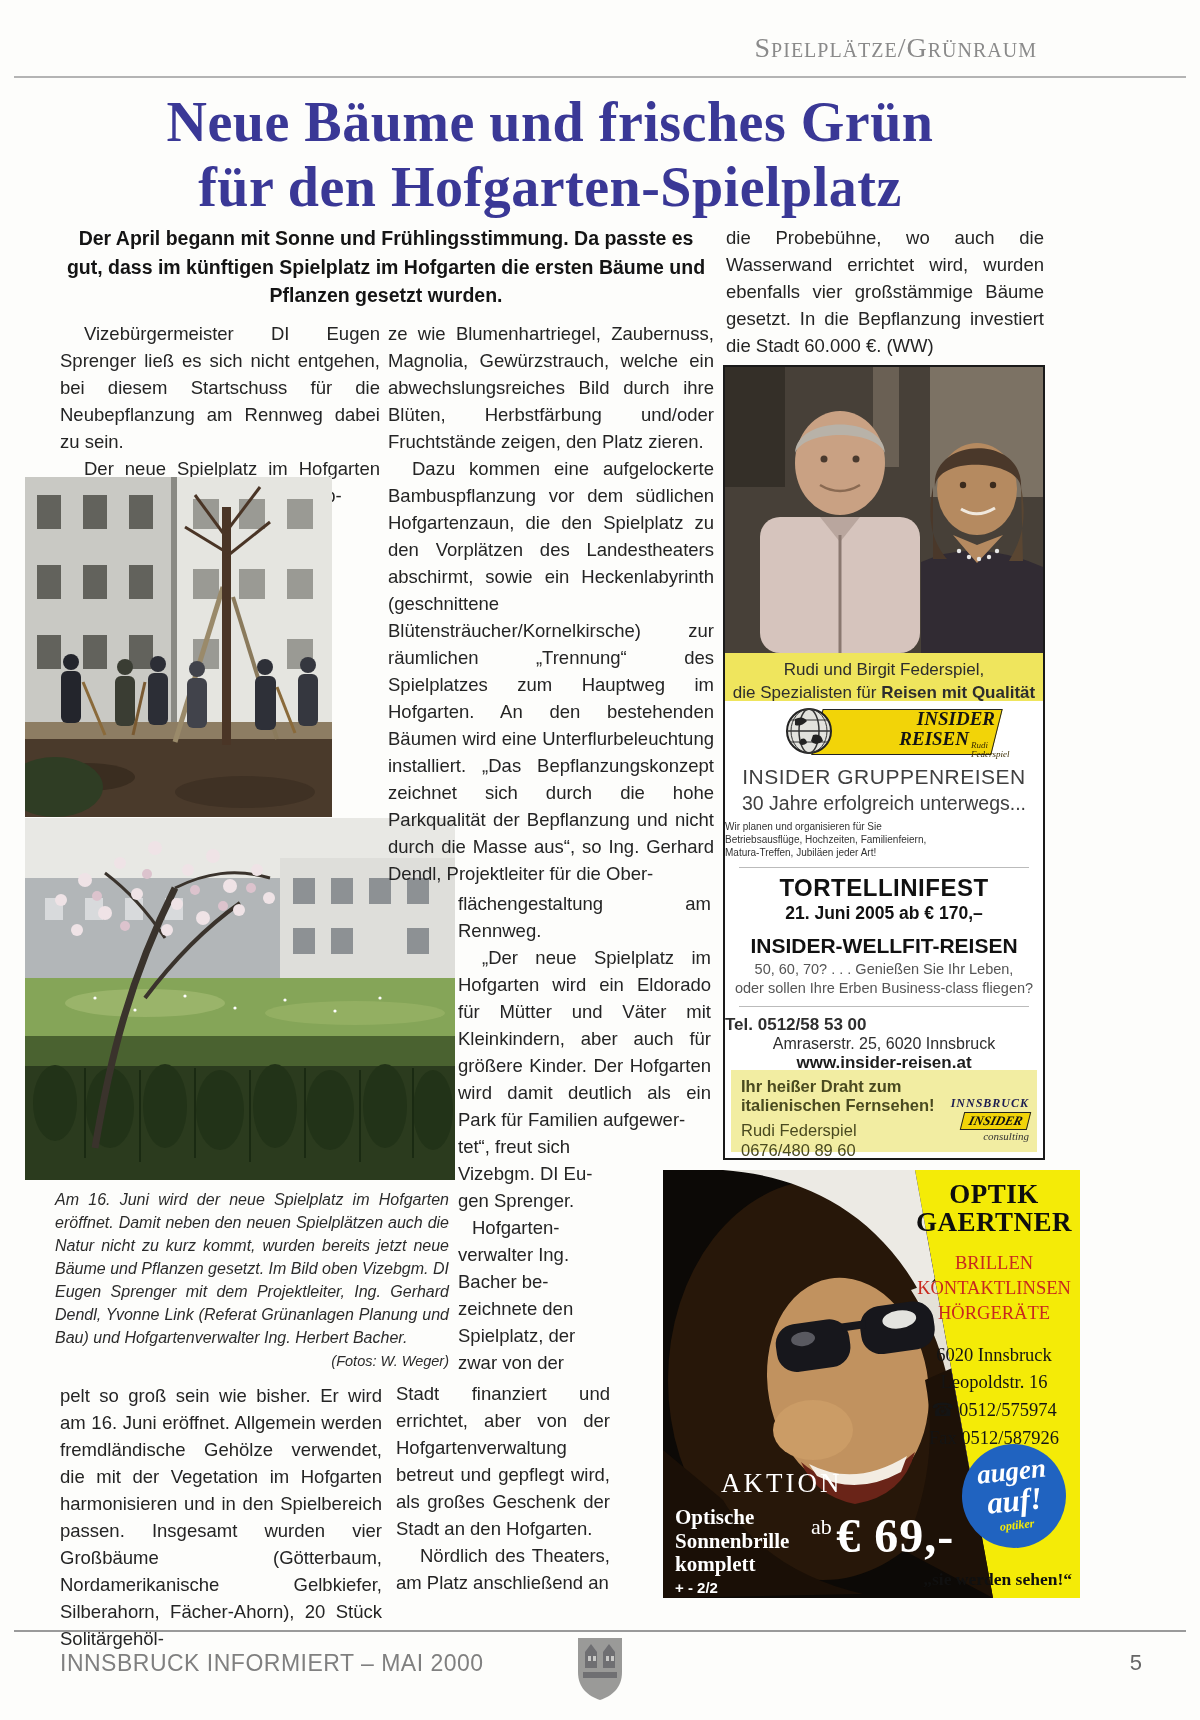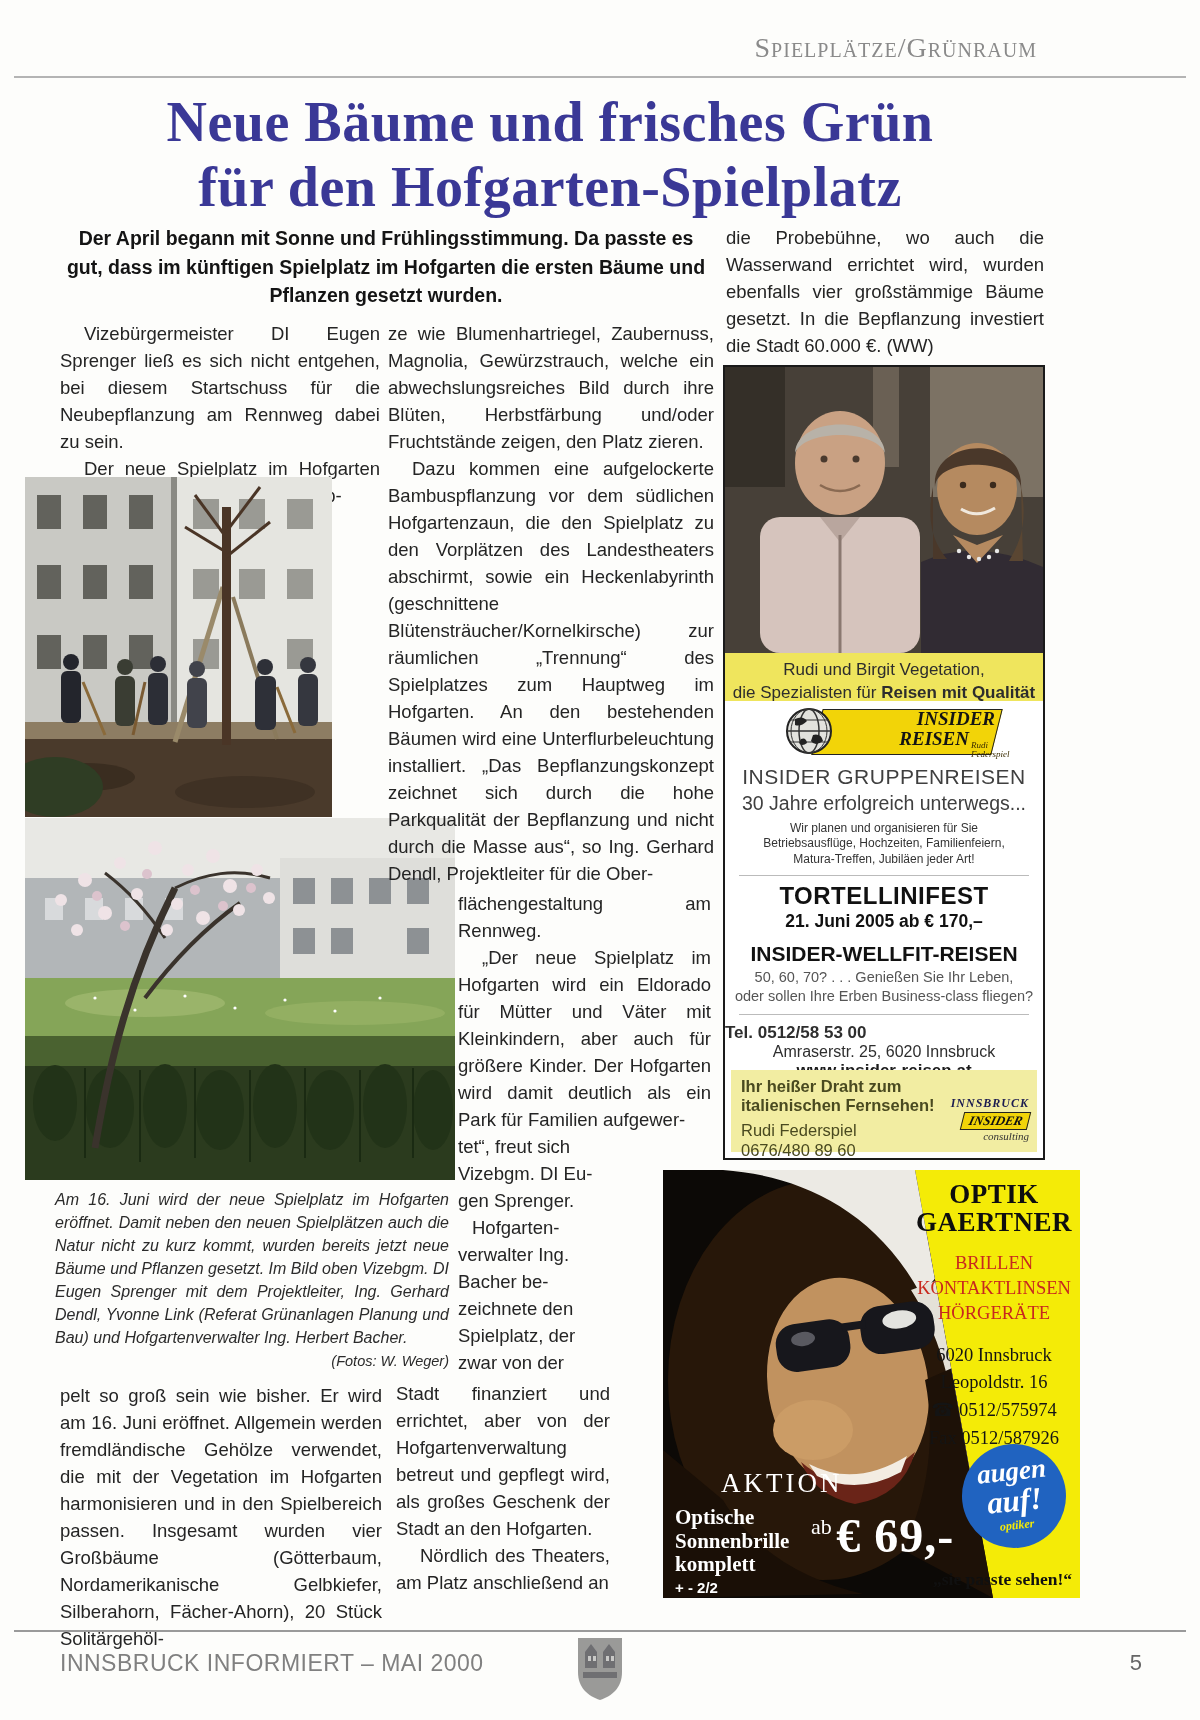--- a/index.html
+++ b/index.html
@@ -27,21 +27,21 @@
   
   .ad-insider{border:2px solid #1a1a1a;background:#ffffff;box-sizing:border-box;}
   .ins-banner{background:#efe55d;text-align:center;font-size:17px;line-height:1.35;color:#2d2d2d;padding-top:6px;height:48px;box-sizing:border-box;}
   .ins-logo-wrap{position:relative;height:62px;}
   .ins-logo-box{position:absolute;left:92px;top:8px;width:178px;height:44px;background:#f2d408;border:1px solid #222;transform:skewX(-14deg);}
   .ins-logo-text{position:absolute;left:110px;top:8px;width:160px;text-align:right;font-family:"Liberation Serif",serif;font-style:italic;font-weight:bold;font-size:19px;line-height:1.05;color:#141414;}
   .ins-logo-sub{position:absolute;left:246px;top:40px;font-family:"Liberation Serif",serif;font-style:italic;font-size:9px;line-height:1.05;color:#3a2c00;}
   .ins-globe{position:absolute;left:58px;top:4px;}
   .ins-h1{font-size:21px;letter-spacing:0.5px;color:#3f3f3f;text-align:center;margin-top:2px;}
   .ins-h2{font-size:19.5px;color:#3f3f3f;text-align:center;margin-top:3px;}
-  .ins-small{font-size:12px;line-height:1.28;color:#333;text-align:center;margin-top:6px;}
+  .ins-small{font-size:10px;line-height:1.28;color:#333;text-align:left;margin-top:6px;}
   .ins-rule{height:1px;background:#bbb;margin:8px 14px 0 14px;}
   .ins-tort{font-size:24px;font-weight:bold;color:#111;text-align:center;letter-spacing:0.5px;margin-top:6px;}
   .ins-tort-sub{font-size:17.5px;font-weight:bold;color:#111;text-align:center;margin-top:1px;}
   .ins-wellfit{font-size:21px;font-weight:bold;color:#111;text-align:center;margin-top:10px;}
   .ins-gray{font-size:14.5px;line-height:1.3;color:#555;text-align:center;margin-top:2px;}
   .ins-tel{font-size:17px;font-weight:bold;color:#2e2e2e;text-align:left;margin-top:8px;}
   .ins-addr{font-size:16px;color:#2e2e2e;text-align:center;}
   .ins-web{font-size:17px;font-weight:bold;color:#1c1c1c;text-align:center;}
   .ins-hot{position:absolute;left:6px;right:6px;bottom:6px;height:82px;background:#f2eda2;padding:7px 10px;box-sizing:border-box;}
   .ins-hot .l1{font-size:16.5px;font-weight:bold;color:#4a4a20;line-height:1.15;}
@@ -307,21 +307,21 @@
       <g fill="#e8e8e8">
           <circle cx="234" cy="184" r="2.2"></circle>
           <circle cx="244" cy="190" r="2.2"></circle>
           <circle cx="254" cy="192" r="2.2"></circle>
           <circle cx="264" cy="190" r="2.2"></circle>
           <circle cx="272" cy="184" r="2.2"></circle>
         </g>
     </svg>
 
     <div class="ins-banner" style="background:#efe55d;">
-      <div>Rudi und Birgit Vegetation,</div>
+      <div>Rudi und Birgit Federspiel,</div>
       <div><span>die Spezialisten für </span><b>Reisen mit Qualität</b></div>
     </div>
 
     <div class="ins-logo-wrap">
       <div class="ins-logo-box"></div>
       <div class="ins-logo-text">
         <div>INSIDER</div>
         <div style="padding-right:26px;">REISEN</div>
       </div>
       <div class="ins-logo-sub">
@@ -433,21 +433,21 @@
         <div>Leopoldstr. 16</div>
         <div>☎ 0512/575974</div>
         <div>Fax 0512/587926</div>
       </div>
     </div>
     <div class="opt-circle">
       <div class="a1">augen</div>
       <div class="a2">auf!</div>
       <div class="a3">optiker</div>
     </div>
-    <div class="opt-slogan">„sie passte sehen!“</div>
+    <div class="opt-slogan">„sie werden sehen!“</div>
   </div>
 
   <div class="abs rule" style="top:1630px;left:14px;width:1172px;background:#9a9a9a;"></div>
   <div class="abs footer-text" style="top:1650px;left:60px;">INNSBRUCK INFORMIERT – MAI 2000</div>
   <svg class="abs" style="top:1636px;left:575px;" width="50" height="66" viewBox="0 0 50 66">
     <path d="M3 2 h44 v34 c0 16 -10 24 -22 28 c-12 -4 -22 -12 -22 -28 Z" fill="#9a9a98"></path>
     <g fill="#6f6f72">
       <rect x="10" y="16" width="12" height="16"></rect>
         <polygon points="10,16 16,8 22,16"></polygon>
       <rect x="28" y="16" width="12" height="16"></rect>

